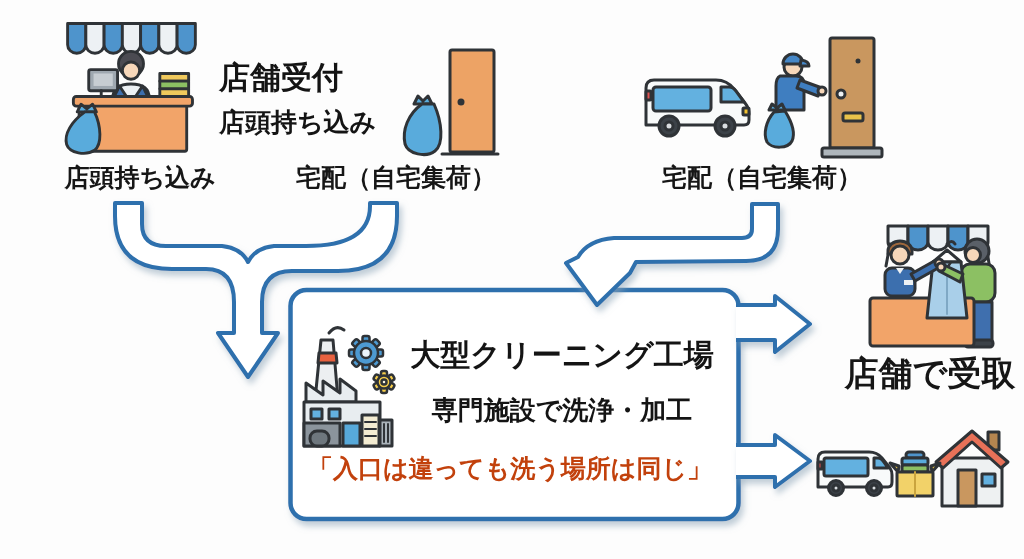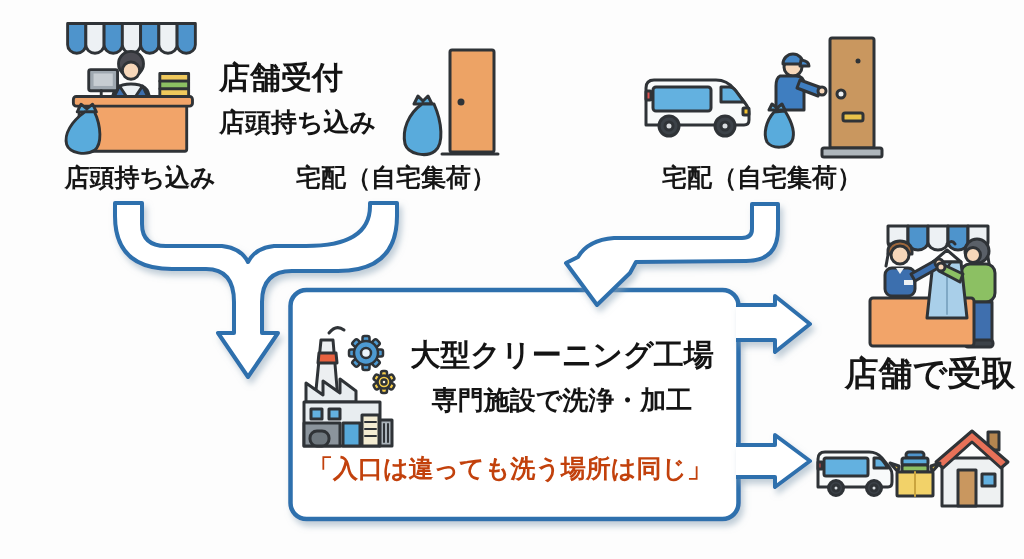--- a/index.html
+++ b/index.html
@@ -14,21 +14,21 @@
   .lbl{
     position:absolute;text-align:center;font-weight:700;
     font-size:25px;letter-spacing:0px;line-height:1.15;color:#161616;
   }
   #label-pickup,#label-return{font-size:34px;}
   .reception{position:absolute;text-align:left;font-weight:700;}
   .reception .heading{font-size:31px;}
   .reception .sub{font-size:26px;margin-top:6px;}
   .factory-text{position:absolute;text-align:center;font-weight:700;}
   .factory-text .title{font-size:30px;}
-  .factory-text .subtitle{font-size:26px;margin-top:7px;}
+  .factory-text .subtitle{font-size:26px;margin-top:17px;}
   .quote{
     position:absolute;text-align:center;font-weight:700;font-size:25px;color:#c2410c;
   }
   #arrow-layer{position:absolute;left:0;top:0;width:1024px;height:559px;}
   .outline{stroke:#2F3337;stroke-width:3;stroke-linejoin:round;stroke-linecap:round;}
 </style>
 </head>
 <body>
 
 <div class="canvas">

